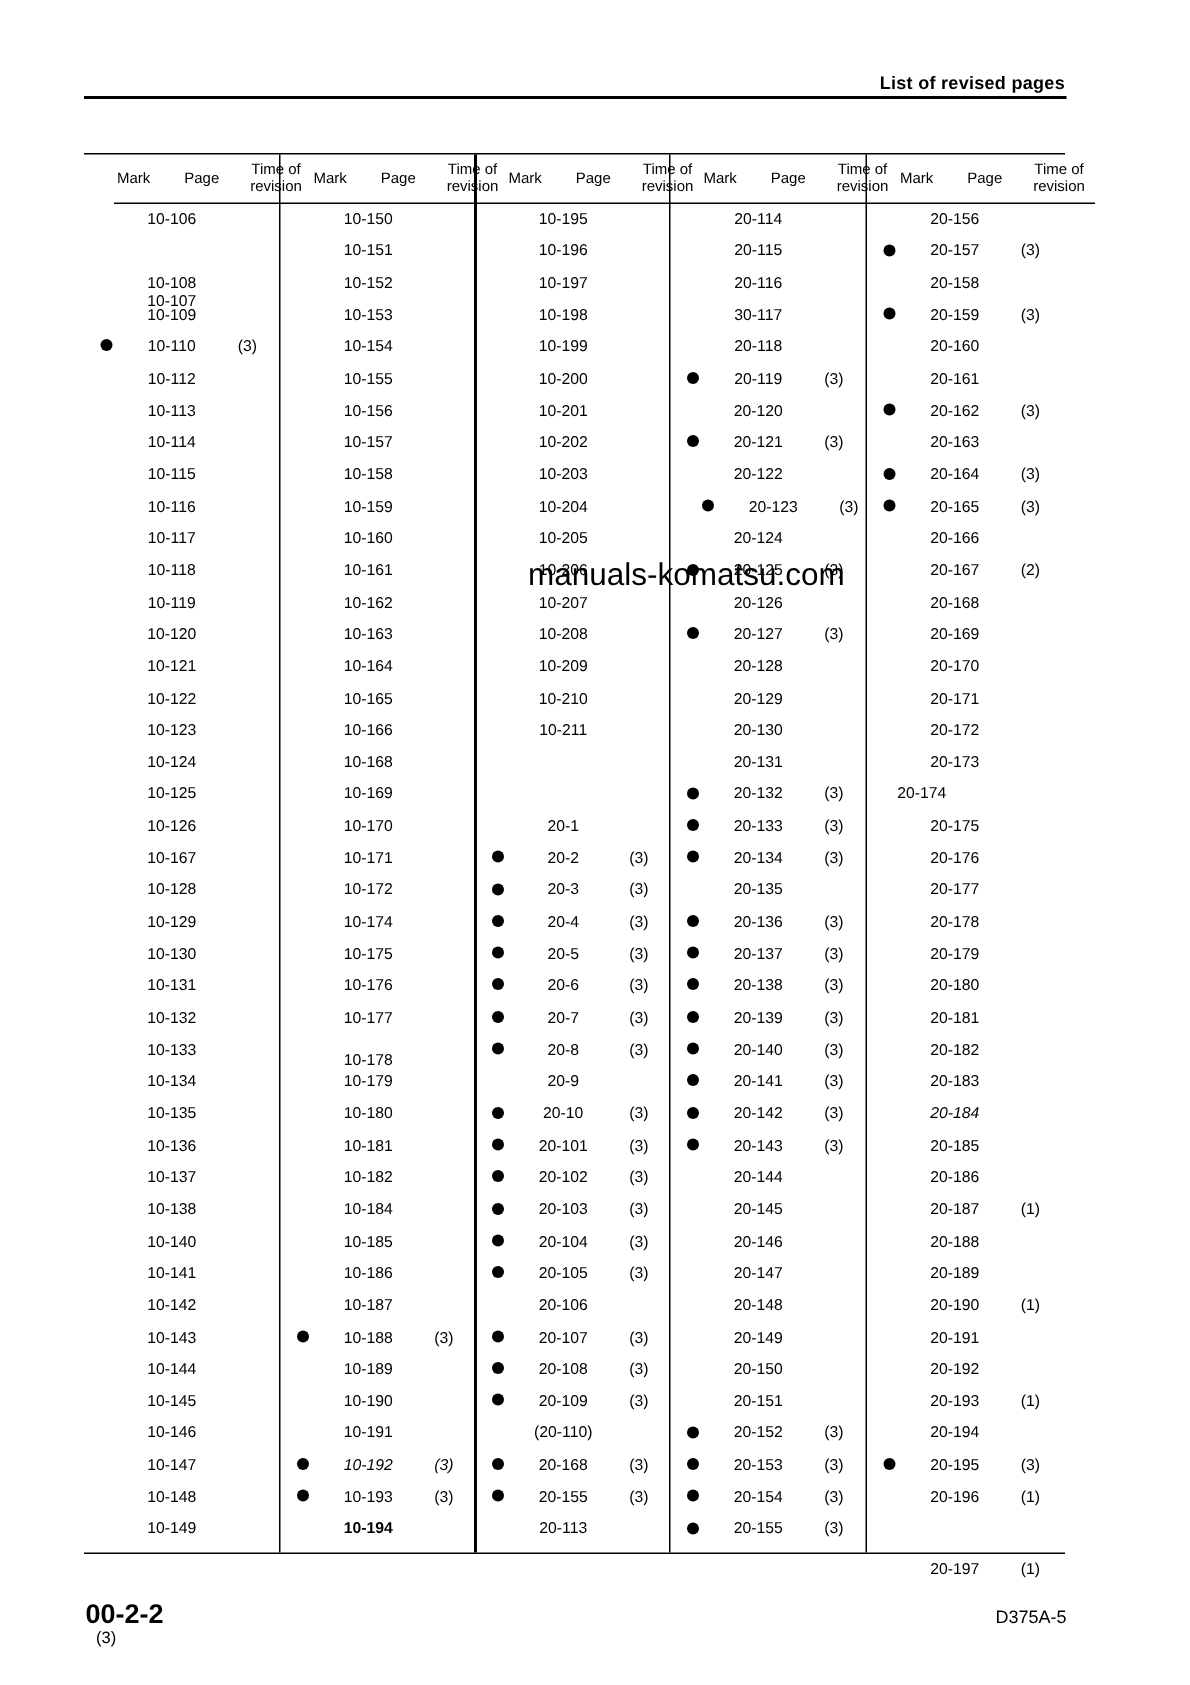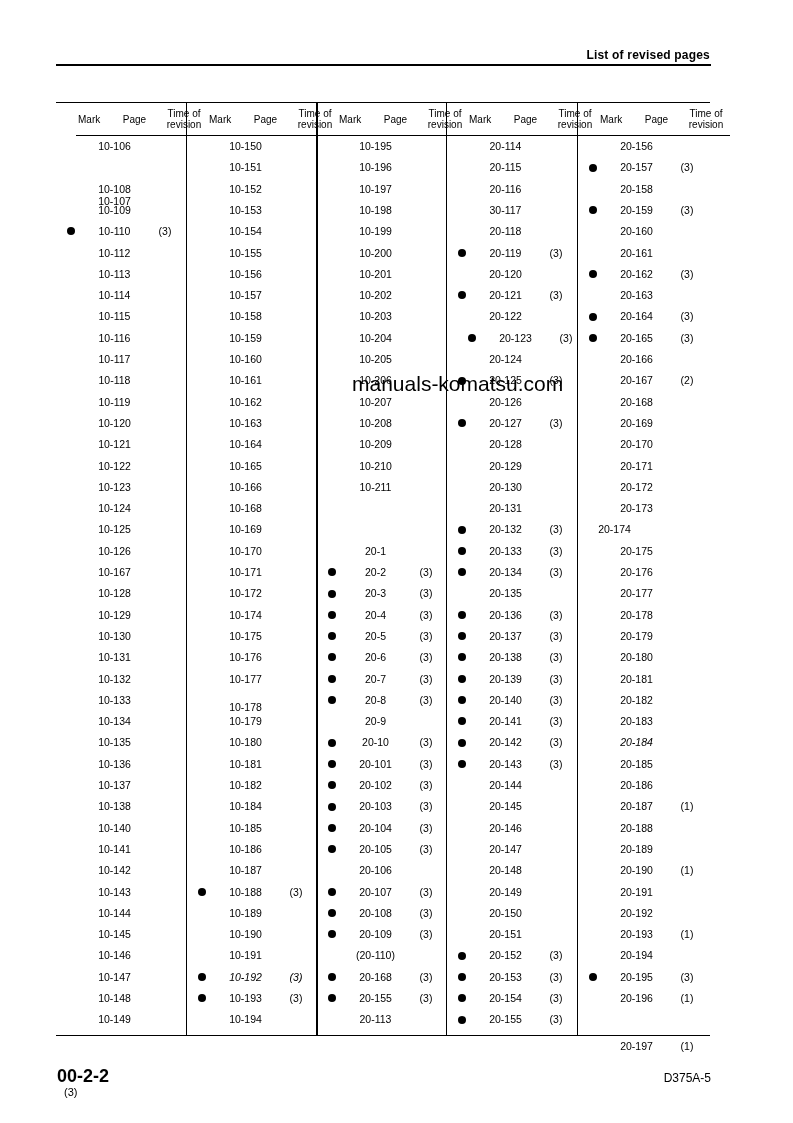--- a/index.html
+++ b/index.html
@@ -461,21 +461,21 @@
       <div class="row" style="left: 131px; top: 830.7px; font-style: italic;">
         <span class="m"><span class="dot"></span></span>
         <span class="p">10-192</span>
         <span class="t">(3)</span>
       </div>
       <div class="row" style="left: 131px; top: 852px;">
         <span class="m"><span class="dot"></span></span>
         <span class="p">10-193</span>
         <span class="t">(3)</span>
       </div>
-      <div class="row" style="left: 131px; top: 873.3px;">
+      <div class="row" style="left: 131px; top: 873.3px; font-weight: bold;">
         <span class="m"></span>
         <span class="p">10-194</span>
         <span class="t"></span>
       </div>
       <div class="row" style="left: 261px; top: 0px;">
         <span class="m"></span>
         <span class="p">10-195</span>
         <span class="t"></span>
       </div>
       <div class="row" style="left: 261px; top: 21.3px;">

